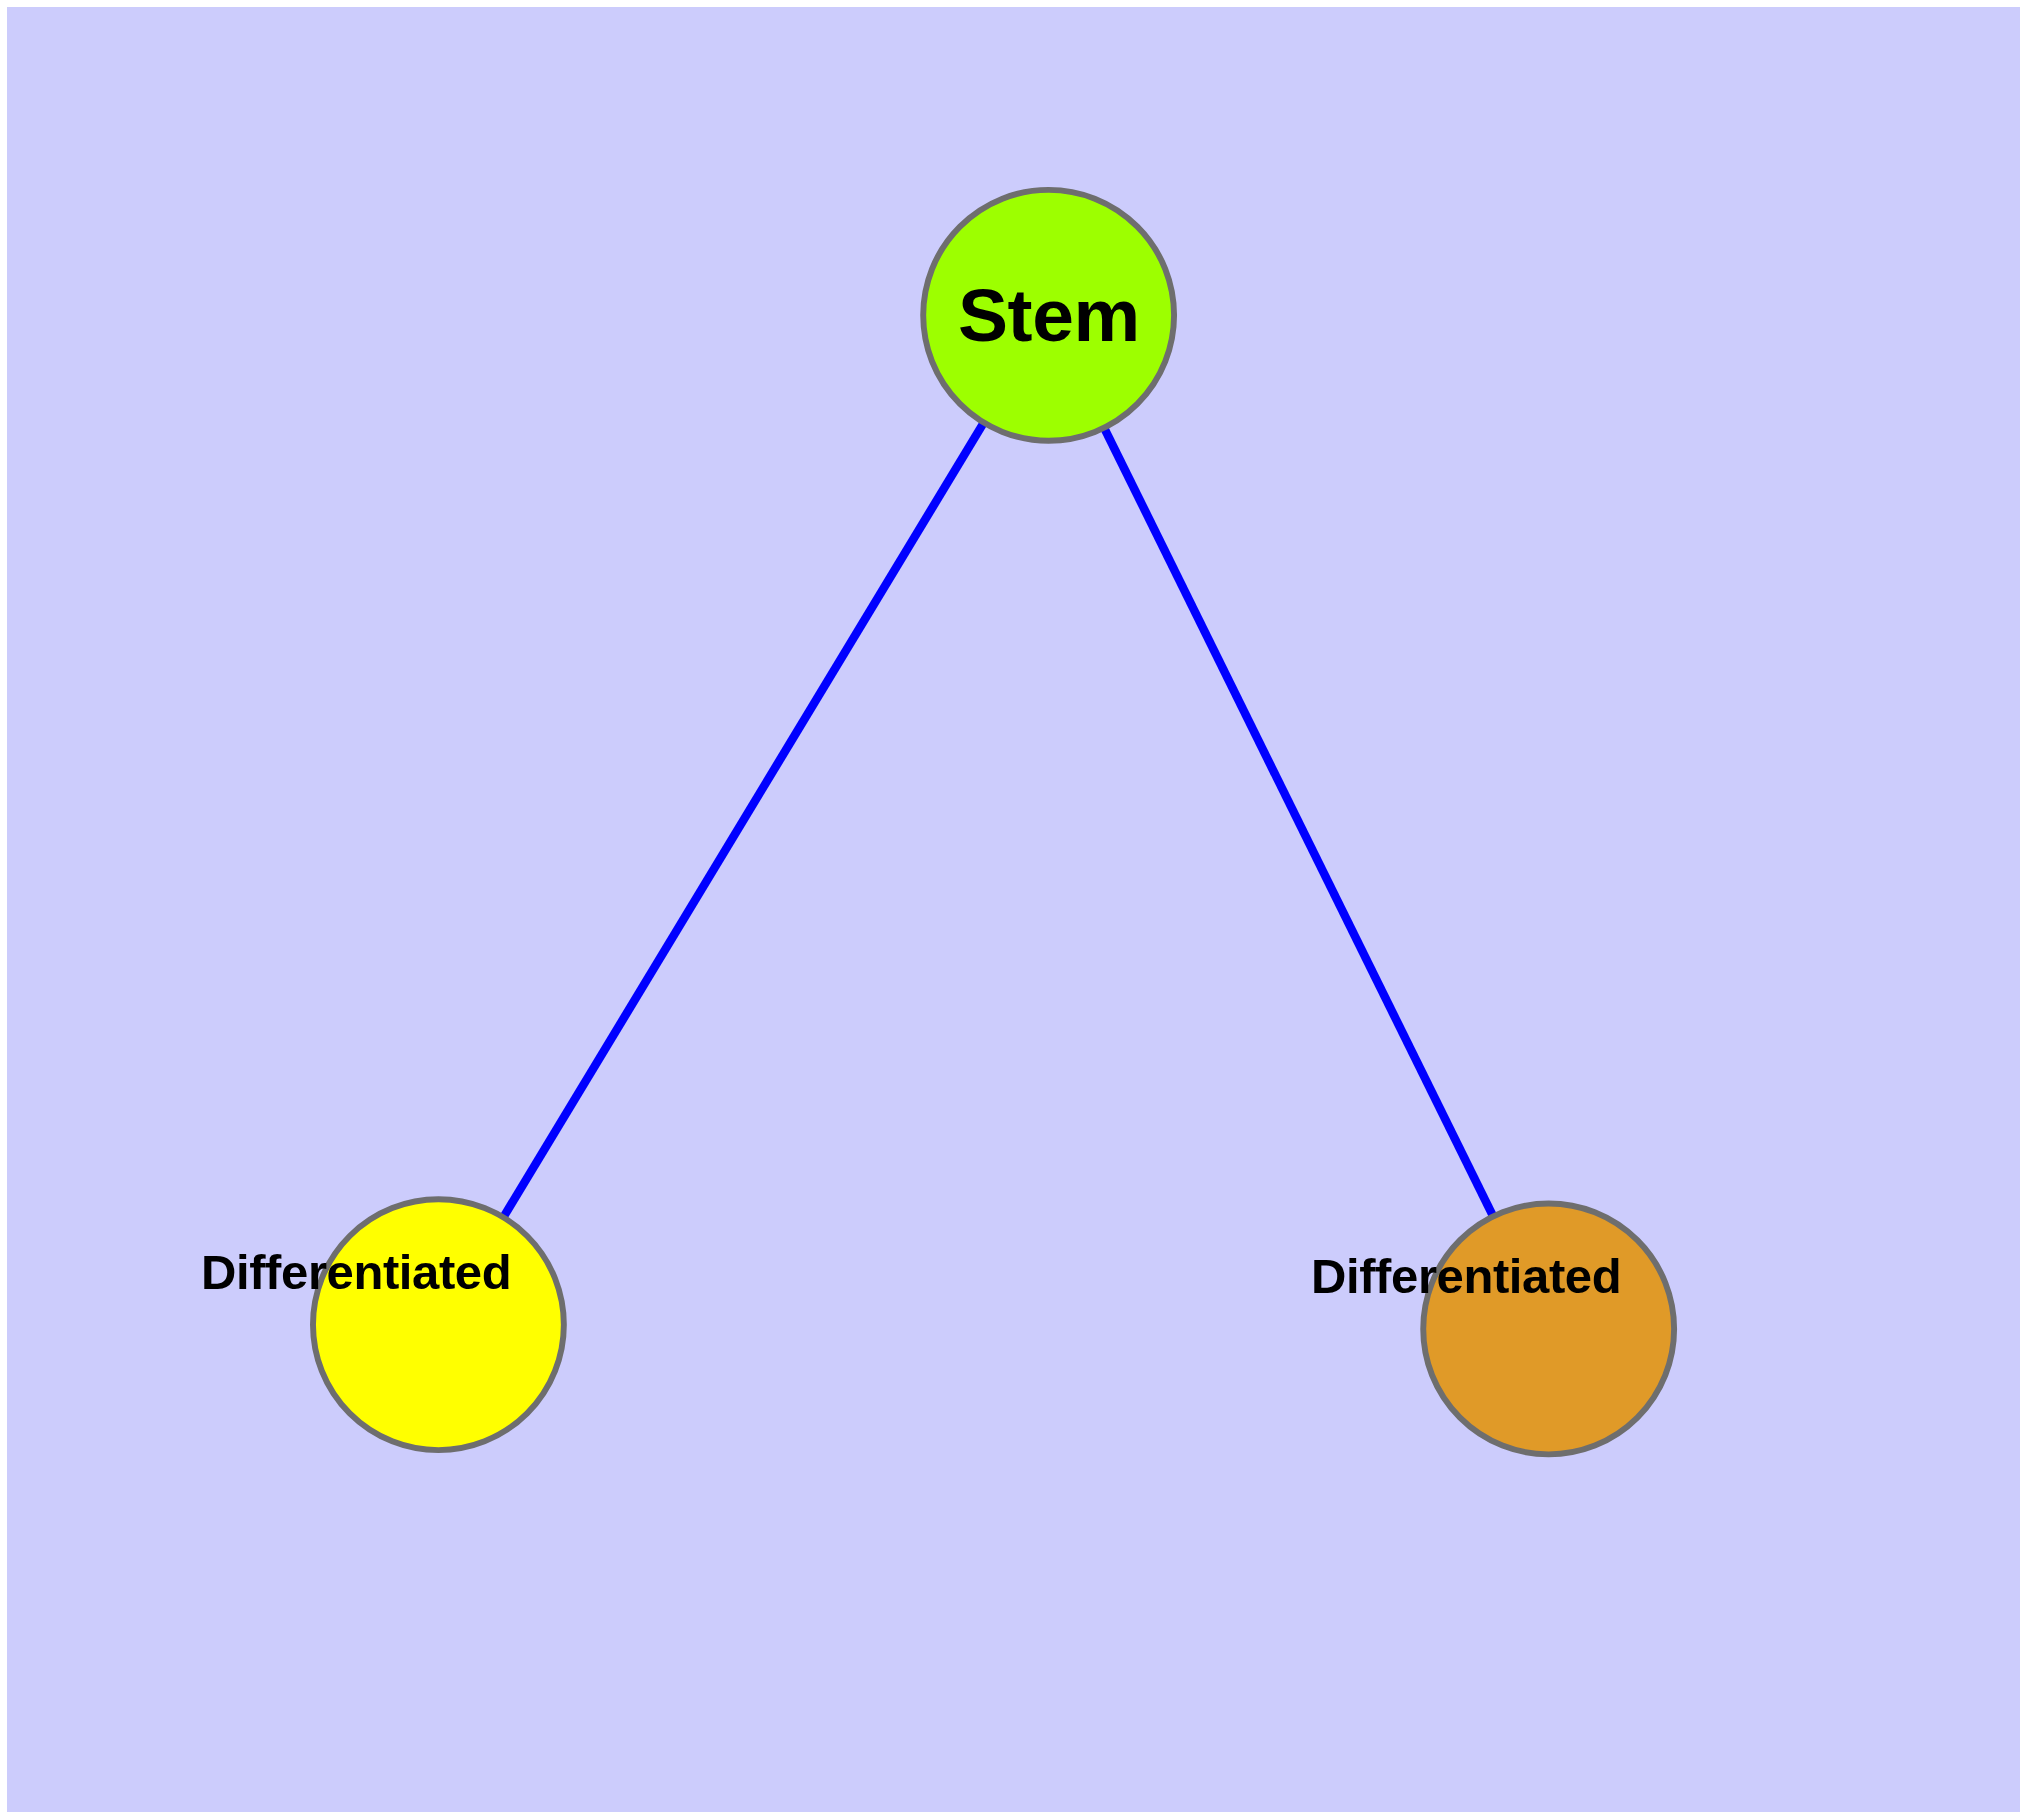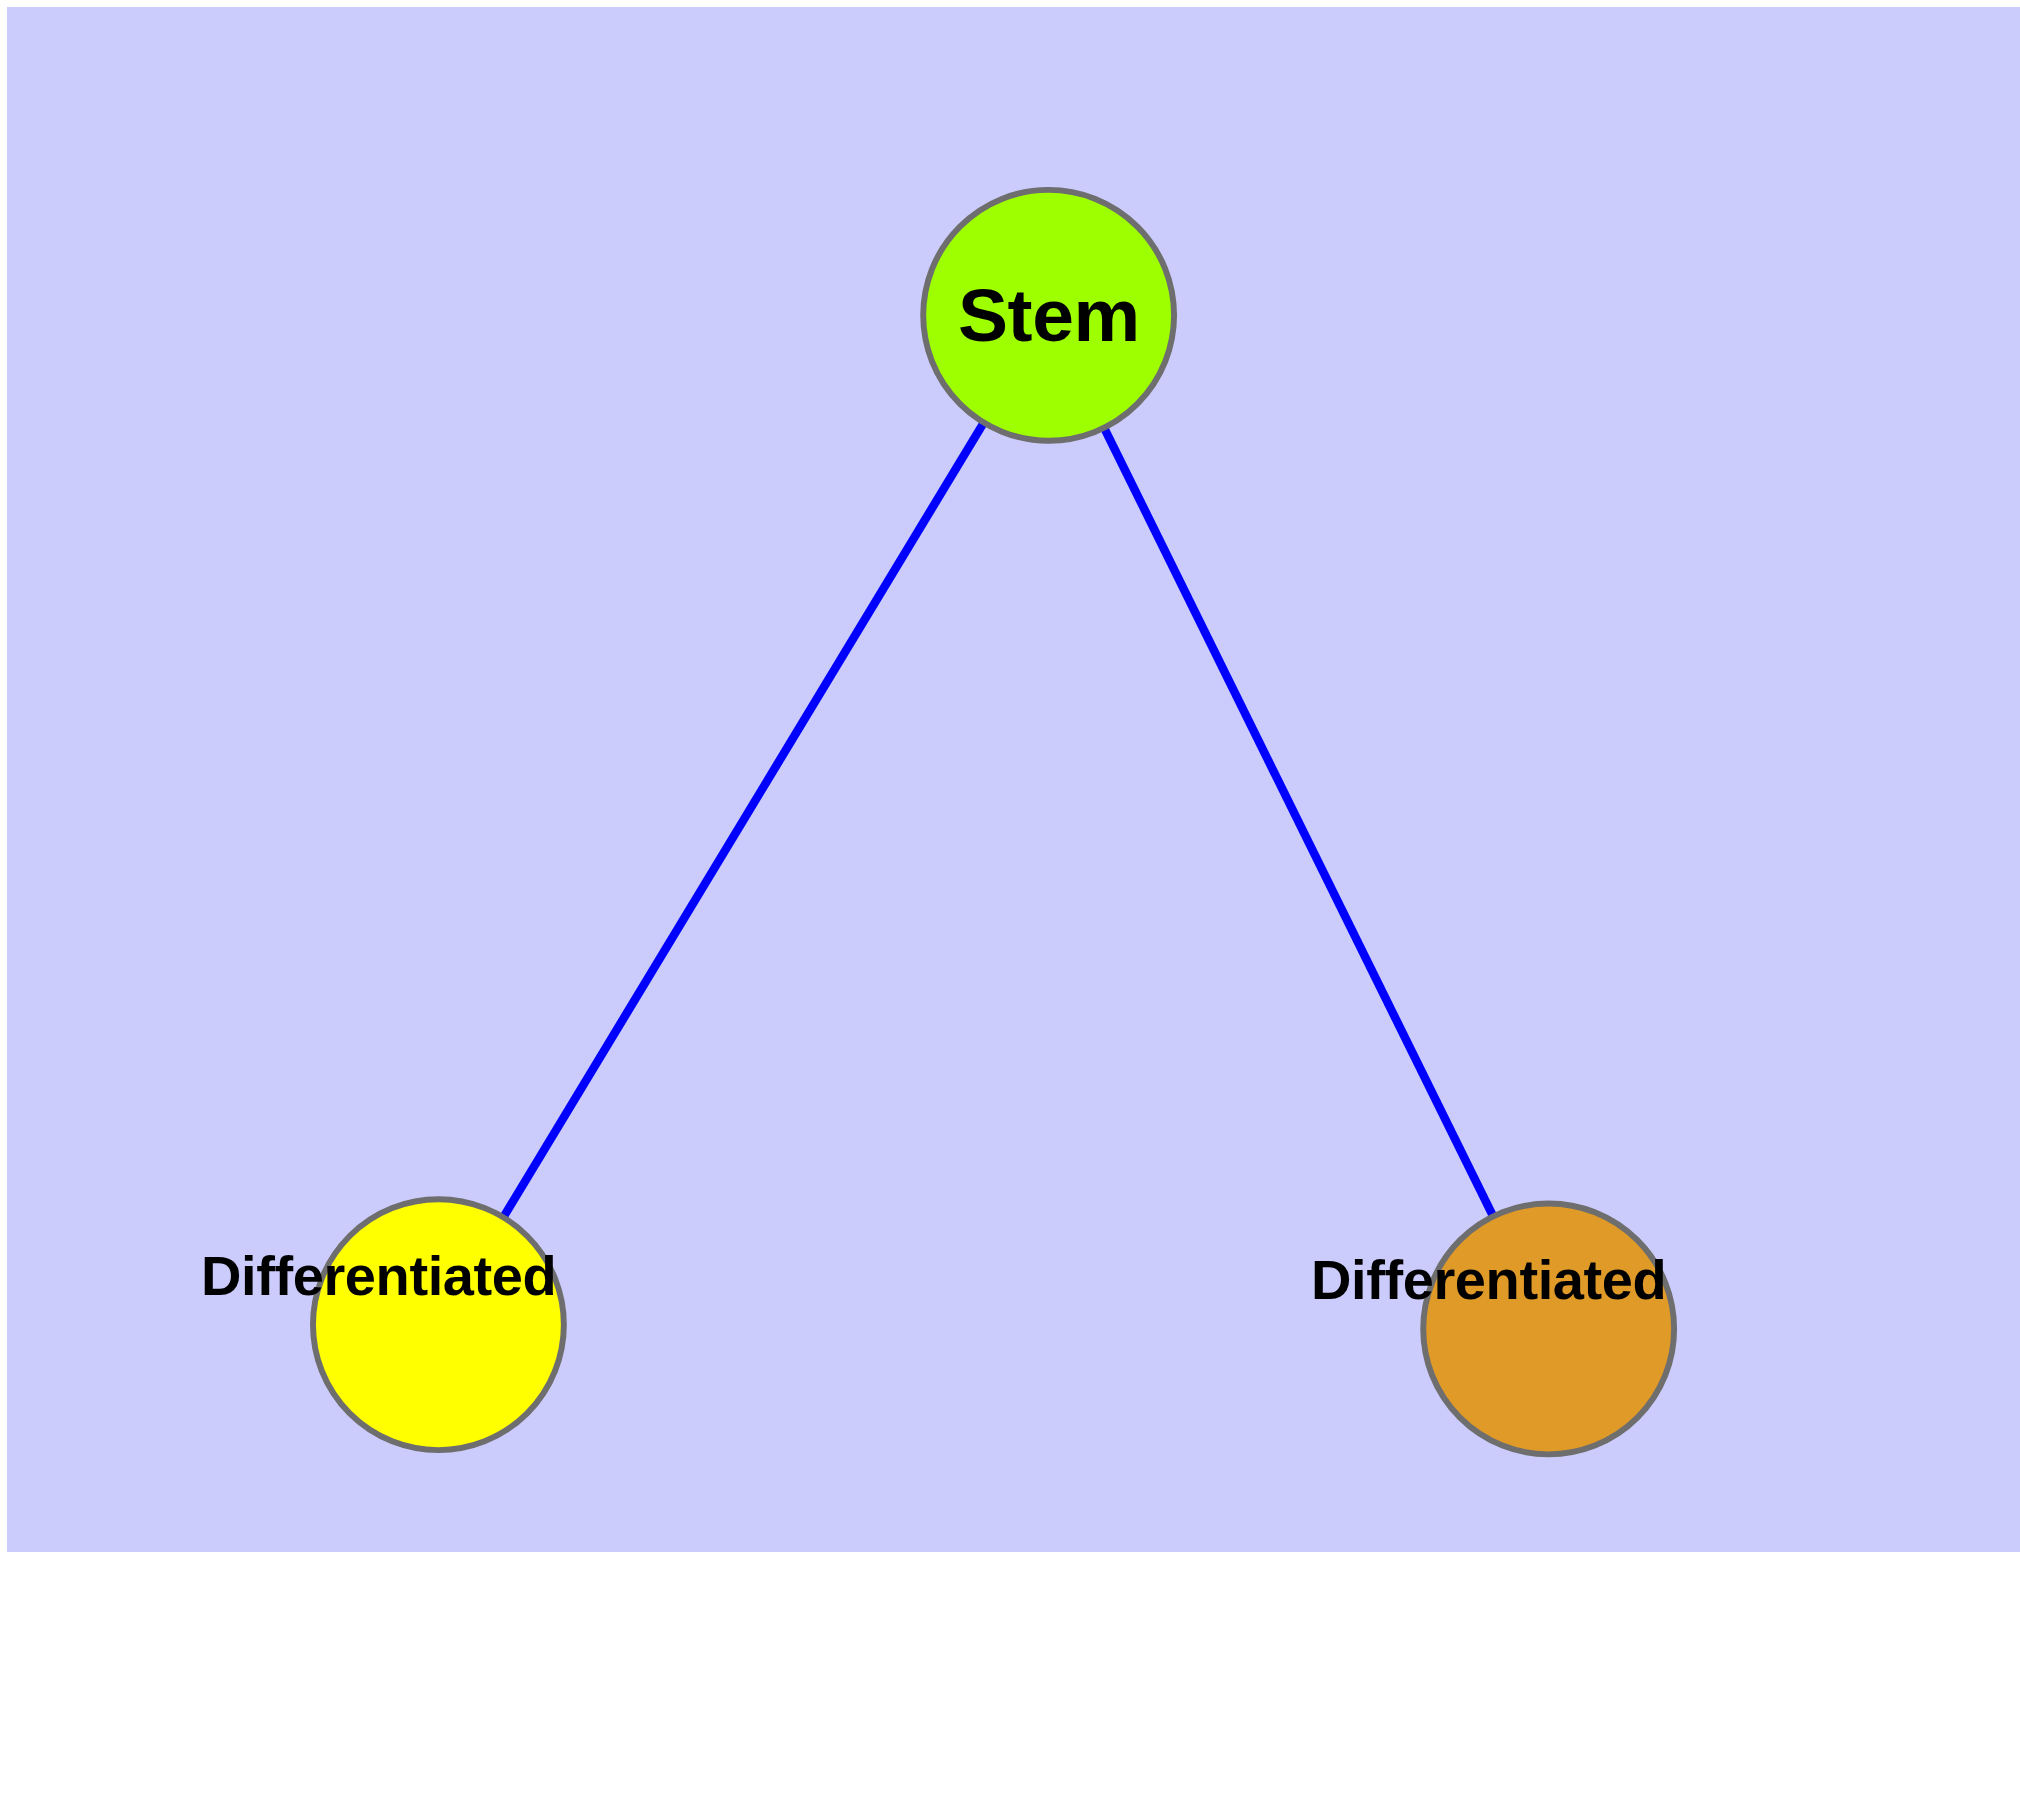--- a/index.html
+++ b/index.html
@@ -11,21 +11,21 @@
   body {
     width: 2021px;
     height: 1812px;
     overflow: hidden;
     font-family: "Liberation Sans", "DejaVu Sans", sans-serif;
   }
 
   #canvas {
     position: relative;
     width: 2021px;
-    height: 1552px;
+    height: 1812px;
     background: #ffffff;
     overflow: hidden;
   }
 
   
   #plot-background {
     position: absolute;
     left: 6.8px;
     top: 6.8px;
     width: 2014px;
@@ -58,21 +58,21 @@
     line-height: 1.04;
     letter-spacing: -0.4px;
     pointer-events: none;
     user-select: none;
   }
 
   .node-label.single {
     font-size: 75px;
   }
   .node-label.double {
-    font-size: 56px;
+    font-size: 49px;
   }
 </style>
 </head>
 <body>
 
 <div id="canvas">
 
   <div id="plot-background"></div>
 
   <svg id="graph-svg" viewBox="0 0 2384 2138" xmlns="http://www.w3.org/2000/svg">

